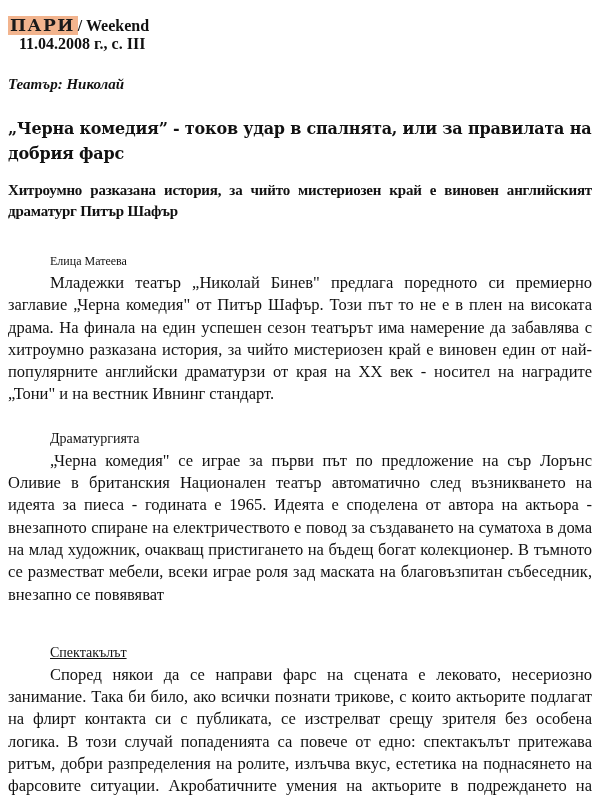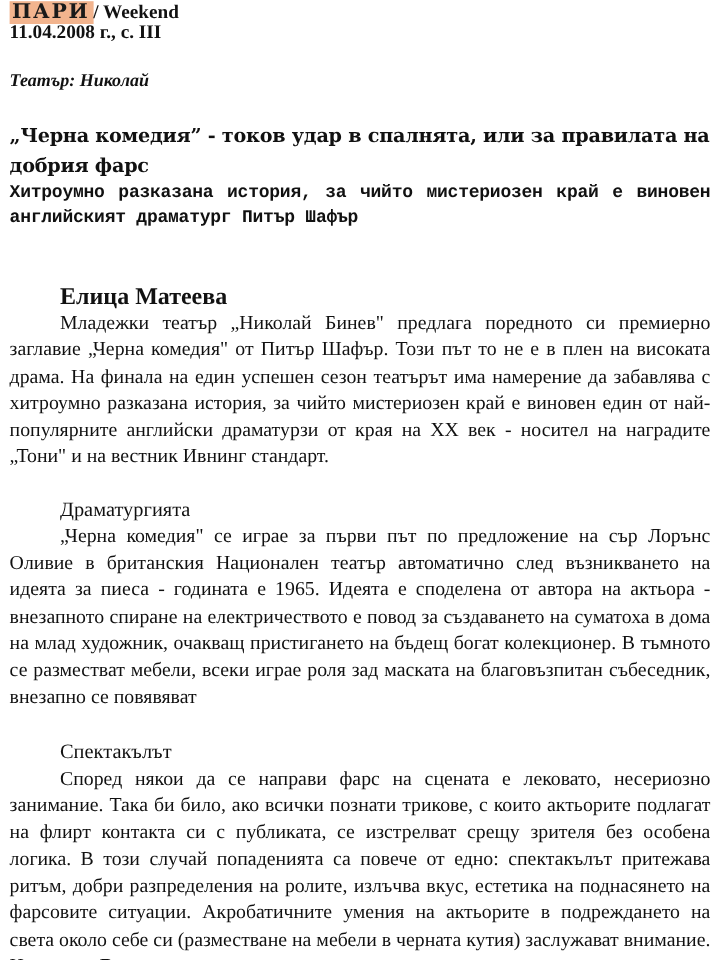--- a/index.html
+++ b/index.html
@@ -14,21 +14,21 @@
       font-family: "Liberation Serif", "DejaVu Serif", serif;
       color: #111111;
       position: relative;
     }
     .page {
       padding: 0 8px 0 8px;
       box-sizing: border-box;
       width: 600px;
     }
     .masthead {
-      margin-top: 0px;
+      margin-top: 16px;
       font-weight: bold;
       font-size: 17px;
       line-height: 19px;
       height: 19px;
       white-space: nowrap;
     }
     .logo {
       display: inline-block;
       background: #f2b48e;
       color: #1a1a1a;
@@ -40,63 +40,65 @@
       line-height: 19px;
     }
     .section-name {
       font-size: 16px;
     }
     .issue-date {
       font-weight: bold;
       font-size: 16px;
       line-height: 18px;
       margin-top: 0px;
+      margin-left: 11px;
     }
     .rubric {
       font-weight: bold;
       font-style: italic;
       font-size: 15px;
       margin-top: 22px;
       line-height: 18px;
     }
     .headline {
       font-family: "DejaVu Serif", "Liberation Serif", serif;
       font-weight: bold;
       font-size: 16px;
       line-height: 25px;
       margin-top: 23px;
       letter-spacing: -0.2px;
     }
     .subheadline {
-      font-family: Liberation Mono, monospace;
+      font-family: Liberation Serif, serif;
       font-weight: bold;
       font-size: 15px;
       line-height: 21px;
+      margin-top: 14px;
       text-align: justify;
       letter-spacing: -0.2px;
     }
     .author {
-      font-weight: bold;
-      font-size: 20px;
+      font-weight: normal;
+      font-size: 12px;
       line-height: 22px;
-      margin-top: 44px;
+      margin-top: 28px;
       padding-left: 42px;
     }
     .para {
       font-size: 16.5px;
       line-height: 22.3px;
       text-align: justify;
       text-indent: 42px;
       margin: 0;
     }
     .para.bullet-indent {
       text-indent: 55px;
     }
     .subhead {
-      font-size: 17px;
+      font-size: 14px;
       line-height: 22px;
       padding-left: 42px;
       margin-top: 22px;
     }
   </style>
 </head>
 <body>
 
 <div class="page">
 
@@ -111,16 +113,16 @@
 
   <div class="subheadline">Хитроумно разказана история, за чийто мистериозен край е виновен английският драматург Питър Шафър</div>
 
   <div class="author">Елица Матеева</div>
 
   <p class="para">Младежки театър „Николай Бинев" предлага поредното си премиерно заглавие „Черна комедия" от Питър Шафър. Този път то не е в плен на високата драма. На финала на един успешен сезон театърът има намерение да забавлява с хитроумно разказана история, за чийто мистериозен край е виновен един от най-популярните английски драматурзи от края на XX век - носител на наградите „Тони" и на вестник Ивнинг стандарт.</p>
 
   <div class="subhead">Драматургията</div>
   <p class="para" style="text-align: justify; text-align-last: left;">„Черна комедия" се играе за първи път по предложение на сър Лорънс Оливие в британския Национален театър автоматично след възникването на идеята за пиеса - годината е 1965. Идеята е споделена от автора на актьора - внезапното спиране на електричеството е повод за създаването на суматоха в дома на млад художник, очакващ пристигането на бъдещ богат колекционер. В тъмното се разместват мебели, всеки играе роля зад маската на благовъзпитан събеседник, внезапно се повявяват</p>
 
-  <div class="subhead" style="margin-top: 24px;">Спектакълът</div>
+  <div class="subhead" style="margin-top: 36px; text-decoration: underline;">Спектакълът</div>
   <p class="para">Според някои да се направи фарс на сцената е лековато, несериозно занимание. Така би било, ако всички познати трикове, с които актьорите подлагат на флирт контакта си с публиката, се изстрелват срещу зрителя без особена логика. В този случай попаденията са повече от едно: спектакълът притежава ритъм, добри разпределения на ролите, излъчва вкус, естетика на поднасянето на фарсовите ситуации. Акробатичните умения на актьорите в подреждането на света около себе си (разместване на мебели в черната кутия) заслужават внимание. Играта на Дарин</p>
 
 </div>
 
 </body></html>

